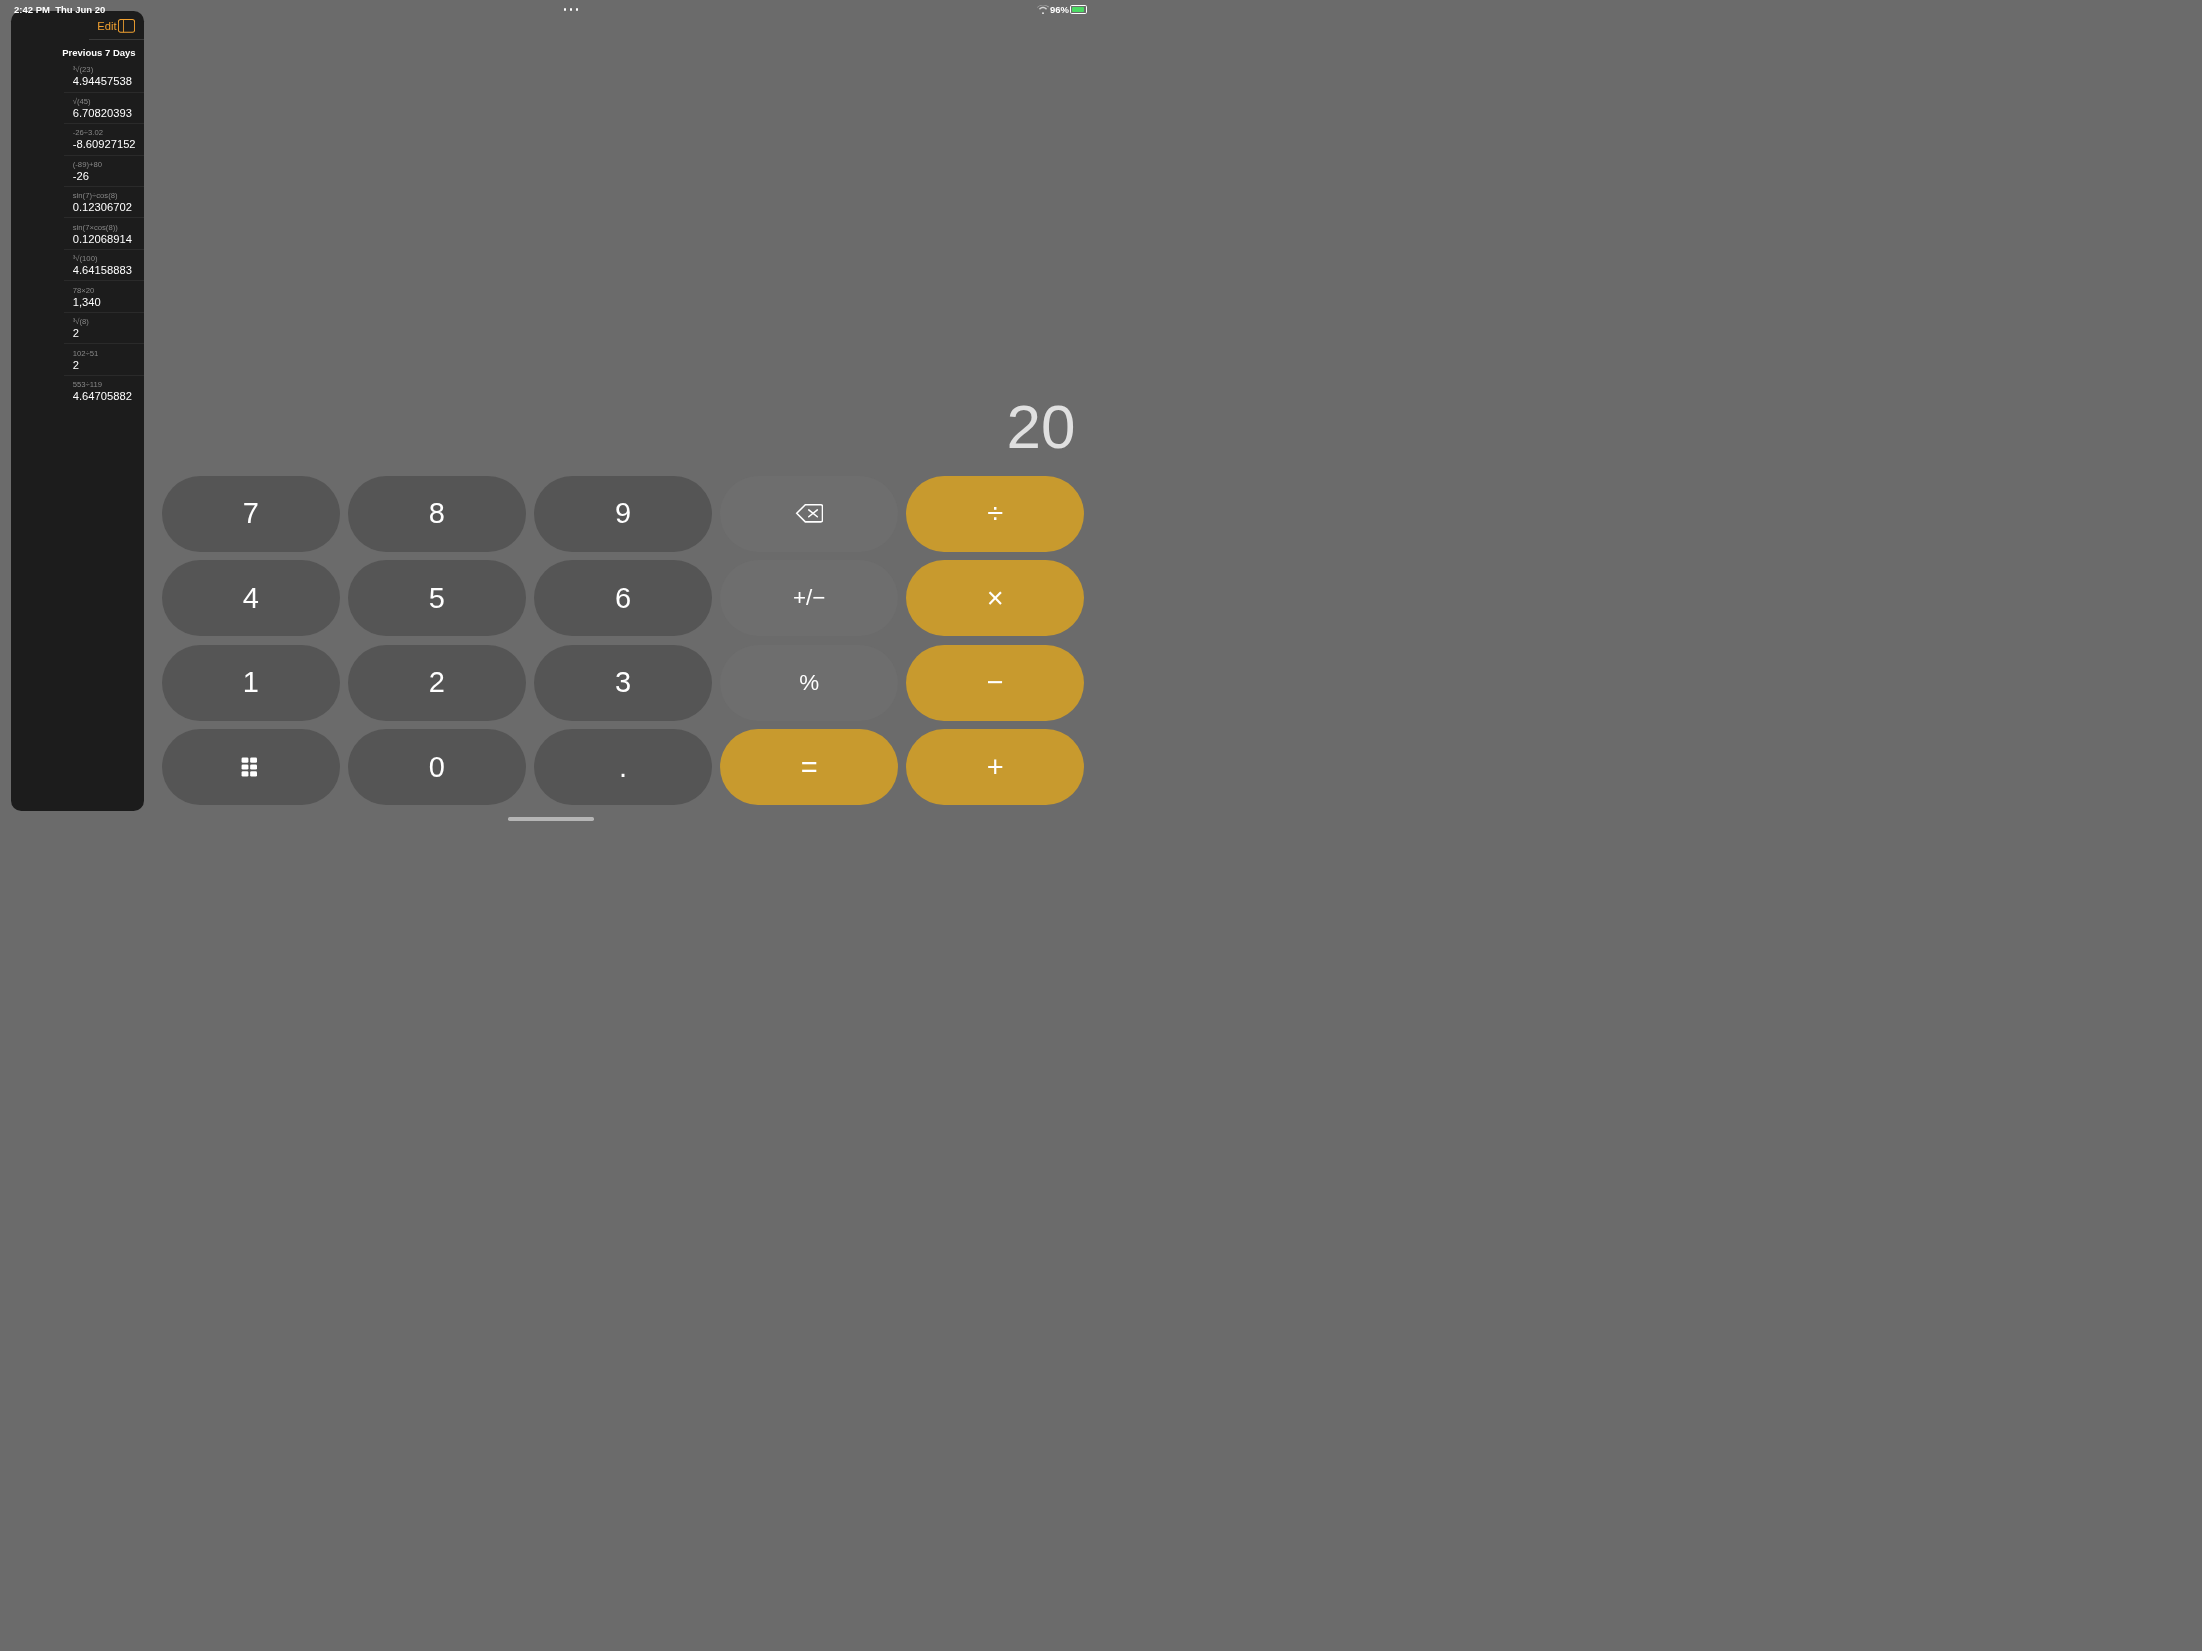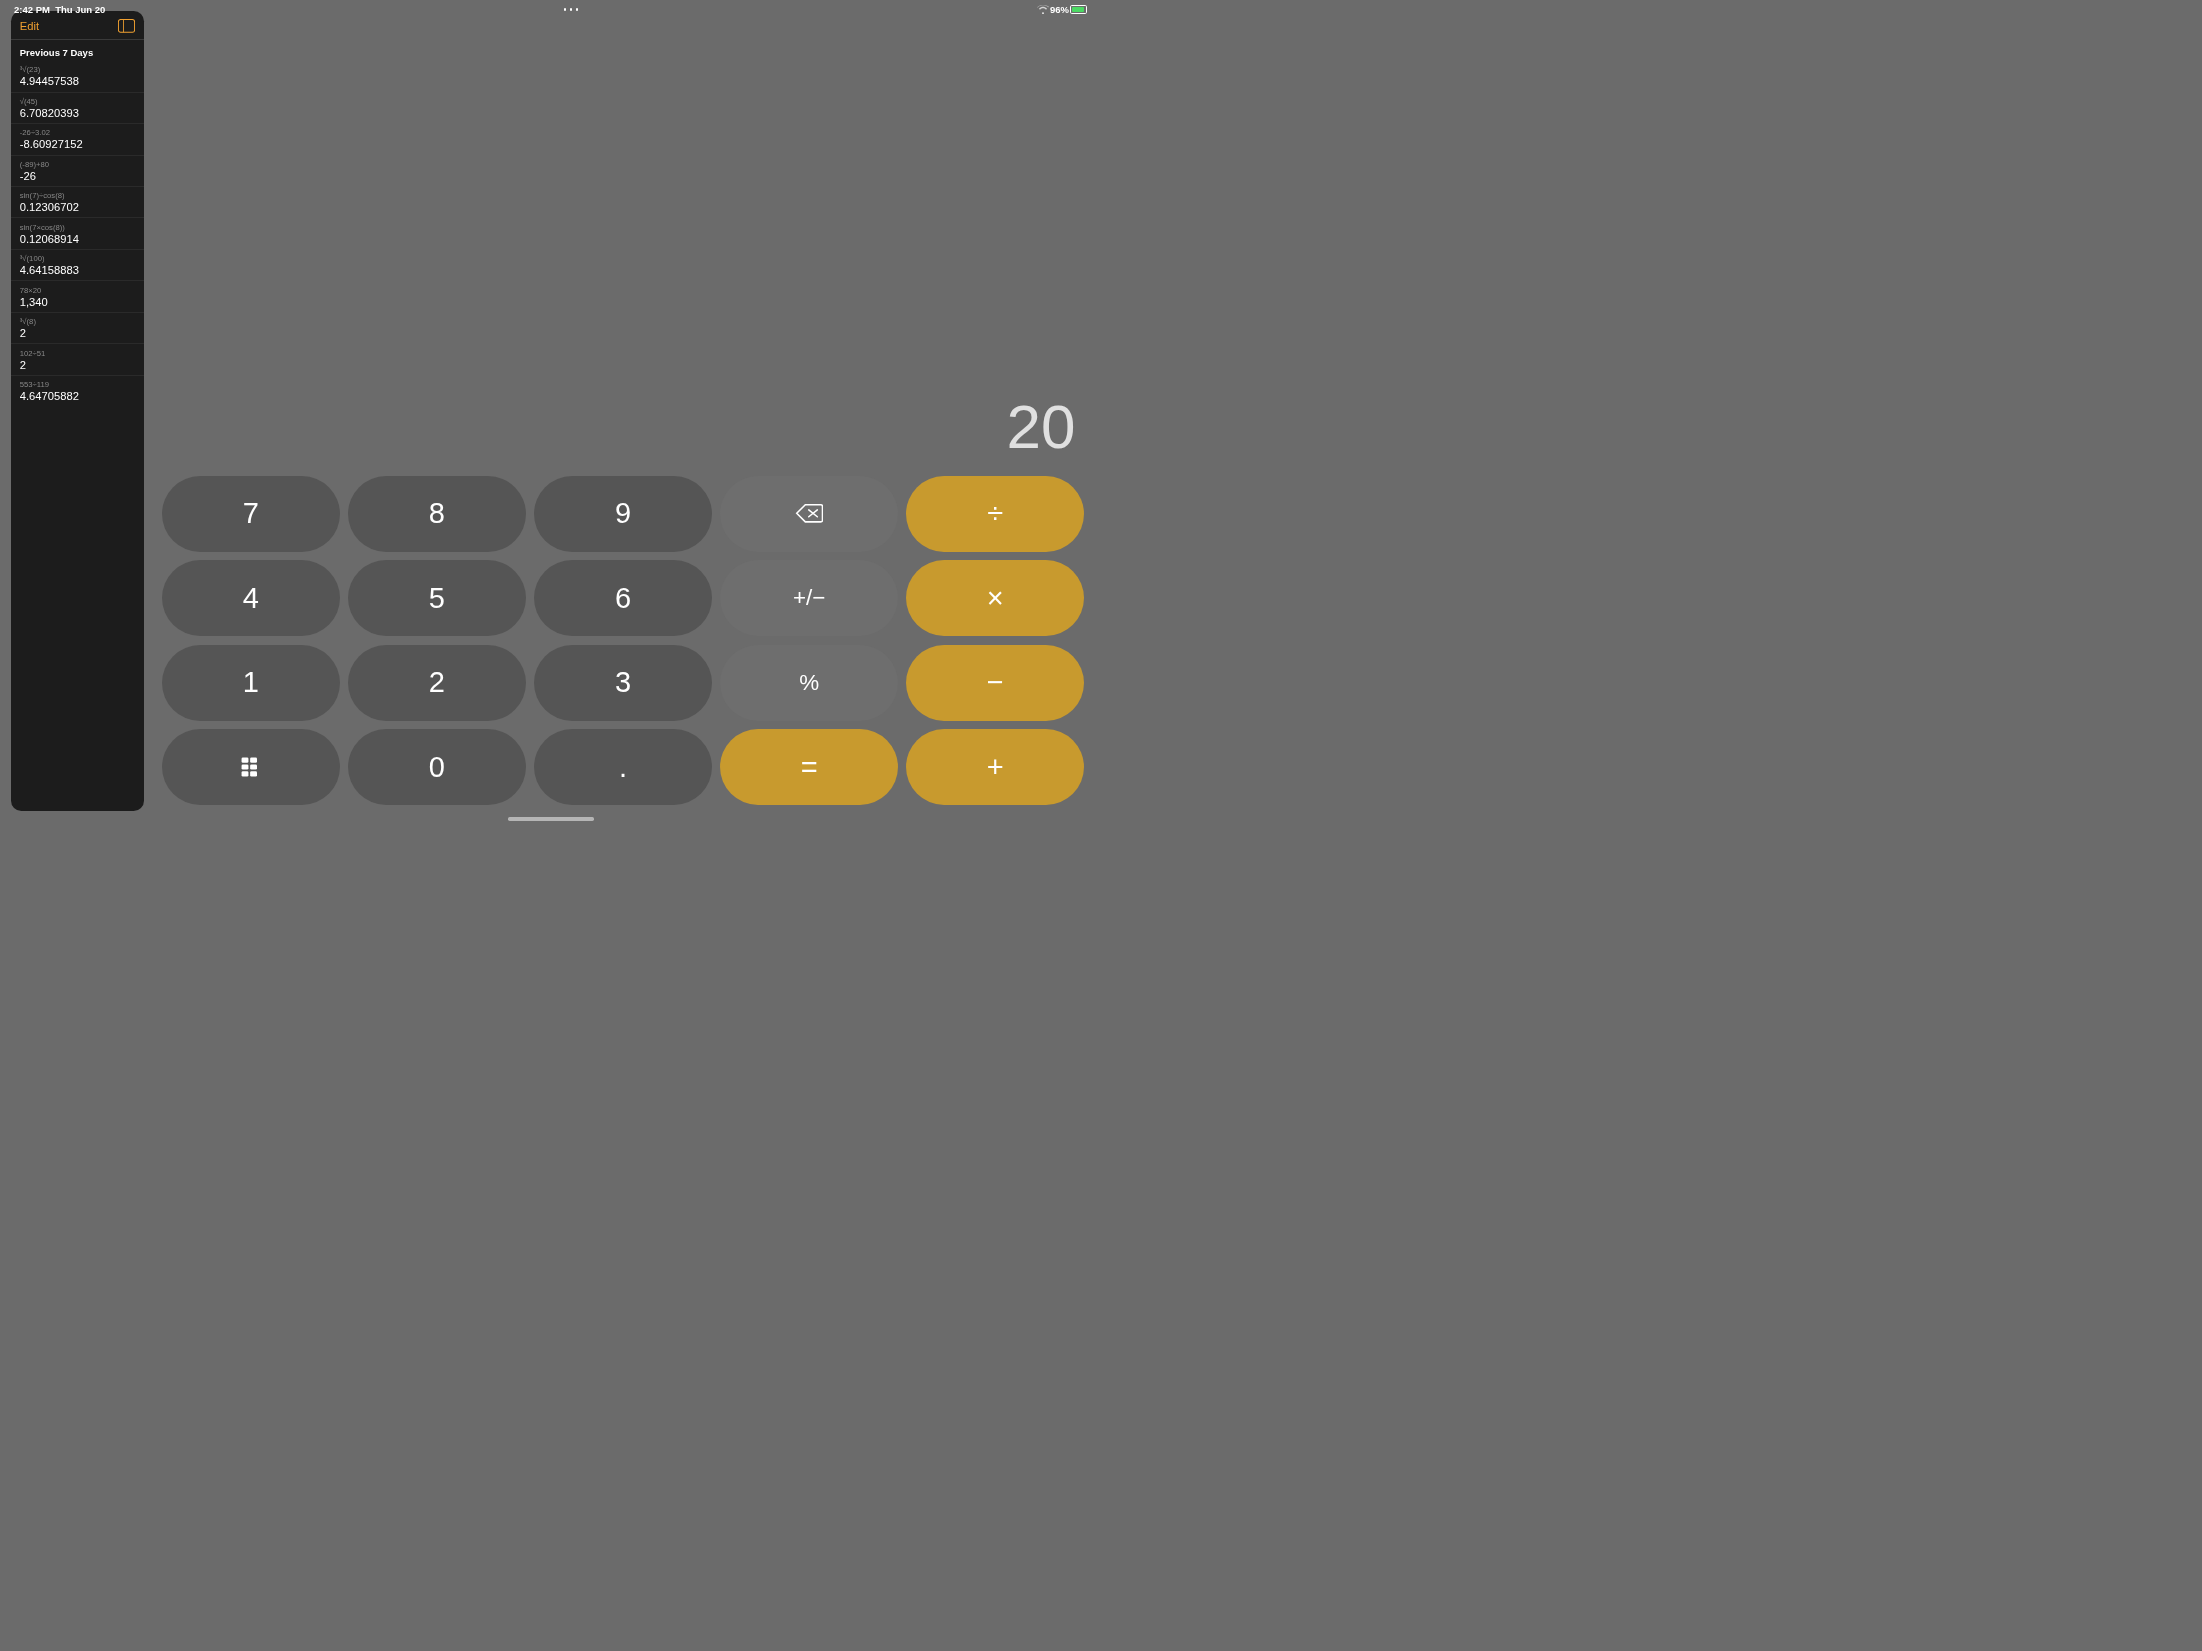--- a/index.html
+++ b/index.html
@@ -77,20 +77,21 @@
       top: 11.2px;
       left: 11.2px;
       width: 133px;
       height: 800px;
       background: #1c1c1c;
       border-radius: 10.3px;
       z-index: 50;
       overflow: hidden;
       display: flex;
       flex-direction: column;
+      align-items: flex-end;
     }
 
     .sidebar-toolbar {
       display: flex;
       align-items: center;
       justify-content: space-between;
       padding: 6.9px 8.6px 5.2px 8.6px;
       border-bottom: 0.4px solid #3a3a3a;
     }
 

